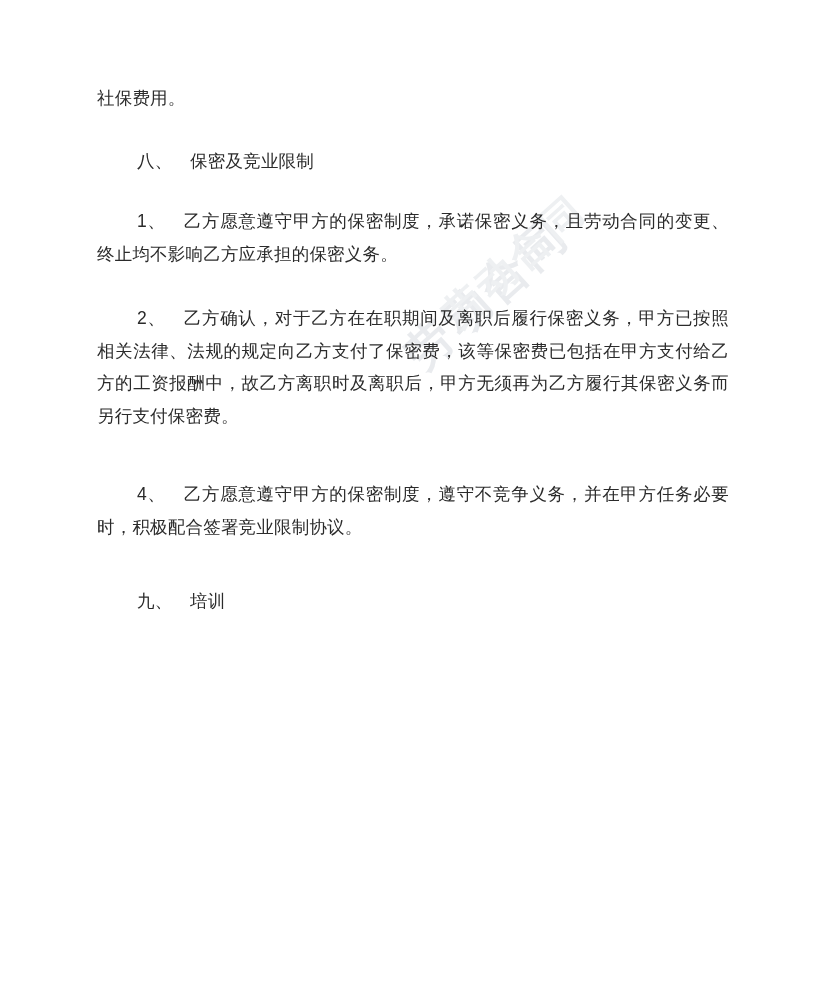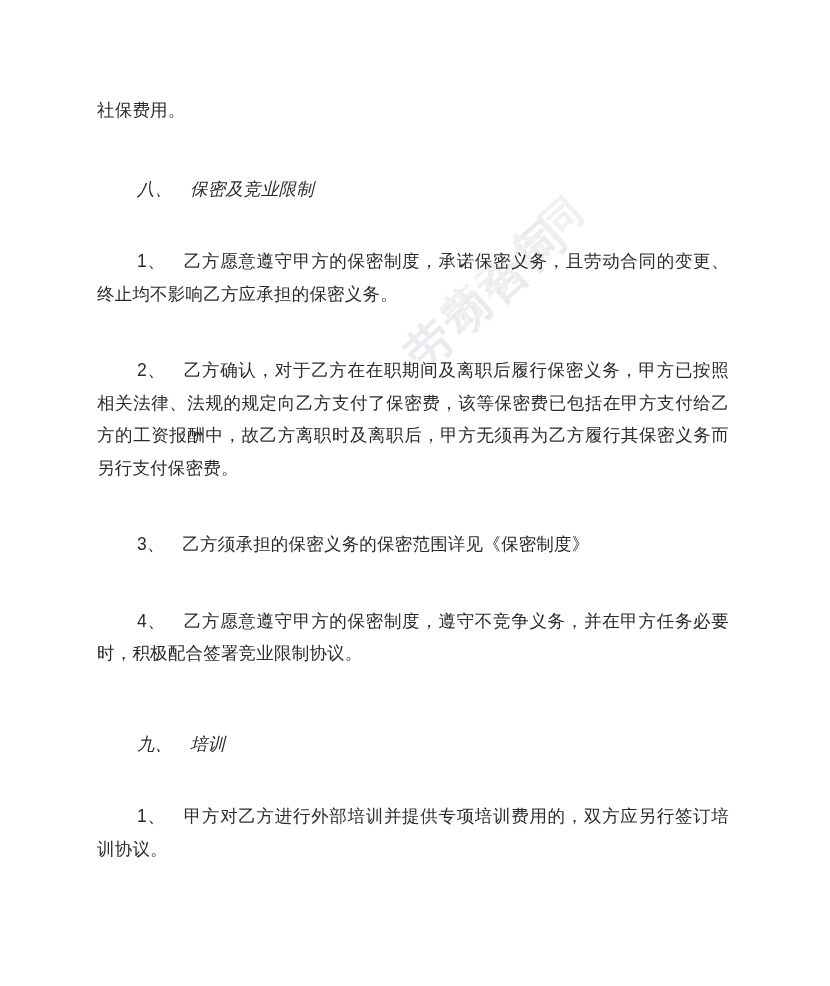--- a/index.html
+++ b/index.html
@@ -54,42 +54,41 @@
     width: 632px;
     z-index: 2;
   }
 
   .para {
     color: #2b2b2b;
     font-size: 17.5px;
     line-height: 32.5px;
     text-align: justify;
     text-justify: inter-ideograph;
-    margin: 16px 0 14px 0;
+    margin: 4px 0 14px 0;
     letter-spacing: 0.2px;
     white-space: pre-wrap;
   }
 
   .para.first {
     margin-bottom: 22px;
   }
 
   .para.indent {
     text-indent: 40px;
   }
 
   .heading {
     color: #2b2b2b;
     font-size: 17.5px;
     line-height: 32.5px;
-    margin: 16px 0 16px 0;
+    margin: 0 0 16px 0;
     text-indent: 40px;
     letter-spacing: 0.2px;
     white-space: pre;
-    font-style: italic;
   }
 
   .gap-sm { height: 8px; }
   .gap-md { height: 14px; }
 </style>
 </head>
 <body>
 
 <div id="page">
 
@@ -109,34 +108,32 @@
     <div class="gap-sm"></div>
 
     <p class="para indent">1、　乙方愿意遵守甲方的保密制度，承诺保密义务，且劳动合同的变更、终止均不影响乙方应承担的保密义务。</p>
 
     <div class="gap-md"></div>
 
     <p class="para indent">2、　乙方确认，对于乙方在在职期间及离职后履行保密义务，甲方已按照相关法律、法规的规定向乙方支付了保密费，该等保密费已包括在甲方支付给乙方的工资报酬中，故乙方离职时及离职后，甲方无须再为乙方履行其保密义务而另行支付保密费。</p>
 
     <div class="gap-md"></div>
 
-    <p class="para indent">3、　乙方须承担的保密义务的保密范围详见《保密制度》</p>
 
     <div class="gap-md"></div>
 
     <p class="para indent">4、　乙方愿意遵守甲方的保密制度，遵守不竞争义务，并在甲方任务必要时，积极配合签署竞业限制协议。</p>
 
     <div class="gap-md"></div>
 
 
     <div class="gap-md"></div>
 
     <p class="heading">九、　培训</p>
 
     <div class="gap-sm"></div>
 
-    <p class="para indent">1、　甲方对乙方进行外部培训并提供专项培训费用的，双方应另行签订培训协议。</p>
 
     <div class="gap-md"></div>
 
 
   </div>
 </div>
 
 </body></html>

